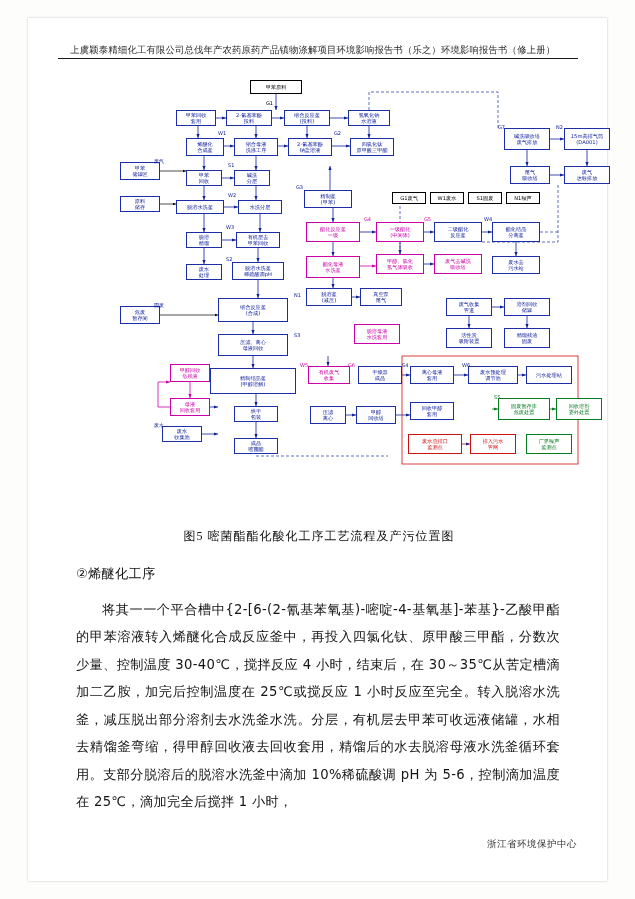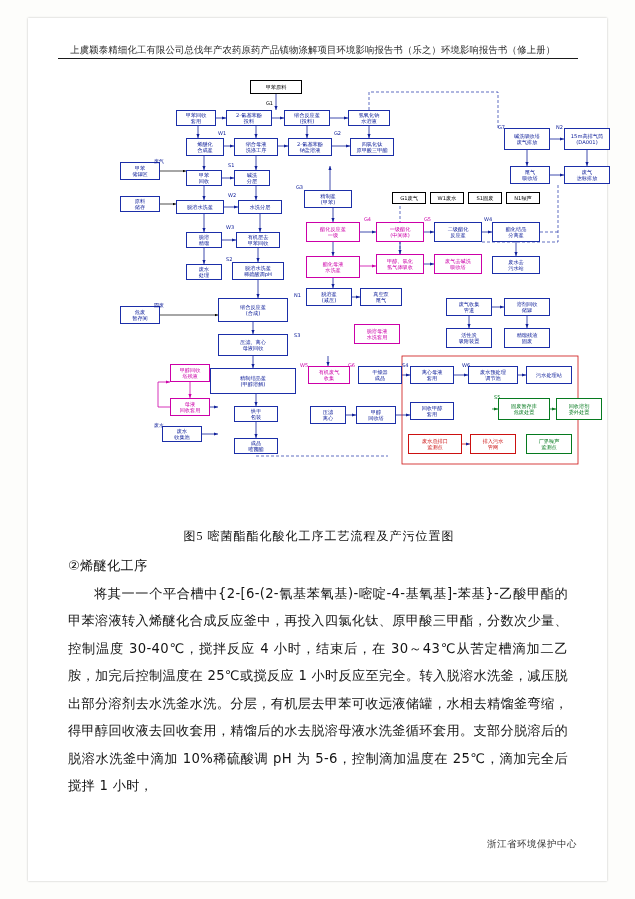--- a/index.html
+++ b/index.html
@@ -23,21 +23,21 @@
   .figwrap{position:absolute;left:58px;top:66px;width:522px;height:454px;}
   .figcap{
     position:absolute;left:58px;top:528px;width:522px;text-align:center;
     font-size:12px;color:#111;letter-spacing:1px;font-family:Liberation Serif, serif;
   }
   .body-text{
     position:absolute;left:68px;top:552px;width:500px;
     font-size:13.2px;line-height:27.5px;color:#141414;text-align:justify;
     letter-spacing:.3px;
   }
-  .body-text p{margin:0;}
+  .body-text p{margin:8px;}
   .indent{text-indent:26px;}
   .pagenum{
     position:absolute;left:0;top:832px;width:635px;text-align:center;font-size:9px;color:#333;
   }
   .footer-right{
     position:absolute;right:58px;top:838px;font-size:9.5px;color:#333;letter-spacing:.5px;
   }
 
   
   .node{
@@ -311,17 +311,17 @@
       <div class="lbl grn" style="left: 436px; top: 328px;">S5</div>
       <div class="lbl " style="left: 96px; top: 356px;">废水</div>
       <div class="lbl " style="left: 96px; top: 92px;">废气</div>
       <div class="lbl " style="left: 96px; top: 236px;">固废</div>
     </div>
 
   <div class="figcap">图5    嘧菌酯酯化酸化工序工艺流程及产污位置图</div>
 
   <div class="body-text">
     <p>②烯醚化工序</p>
-    <p class="indent">将其一一个平合槽中{2-[6-(2-氰基苯氧基)-嘧啶-4-基氧基]-苯基}-乙酸甲酯的甲苯溶液转入烯醚化合成反应釜中，再投入四氯化钛、原甲酸三甲酯，分数次少量、控制温度 30-40℃，搅拌反应 4 小时，结束后，在 30～43℃从苦定槽滴加二乙胺，加完后控制温度在 25℃或搅反应 1 小时反应至完全。转入脱溶水洗釜，减压脱出部分溶剂去水洗釜水洗。分层，有机层去甲苯可收远液储罐，水相去精馏釜弯缩，得甲醇回收液去回收套用，精馏后的水去脱溶母液水洗釜循环套用。支部分脱溶后的脱溶水洗釜中滴加 10%稀硫酸调 pH 为 5-6，控制滴加温度在 25℃，滴加完全后搅拌 1 小时，</p>
+    <p class="indent">将其一一个平合槽中{2-[6-(2-氰基苯氧基)-嘧啶-4-基氧基]-苯基}-乙酸甲酯的甲苯溶液转入烯醚化合成反应釜中，再投入四氯化钛、原甲酸三甲酯，分数次少量、控制温度 30-40℃，搅拌反应 4 小时，结束后，在 30～35℃从苦定槽滴加二乙胺，加完后控制温度在 25℃或搅反应 1 小时反应至完全。转入脱溶水洗釜，减压脱出部分溶剂去水洗釜水洗。分层，有机层去甲苯可收远液储罐，水相去精馏釜弯缩，得甲醇回收液去回收套用，精馏后的水去脱溶母液水洗釜循环套用。支部分脱溶后的脱溶水洗釜中滴加 10%稀硫酸调 pH 为 5-6，控制滴加温度在 25℃，滴加完全后搅拌 1 小时，</p>
   </div>
 
   <div class="footer-right">浙江省环境保护中心</div>
 </div>
 
 </body></html>

